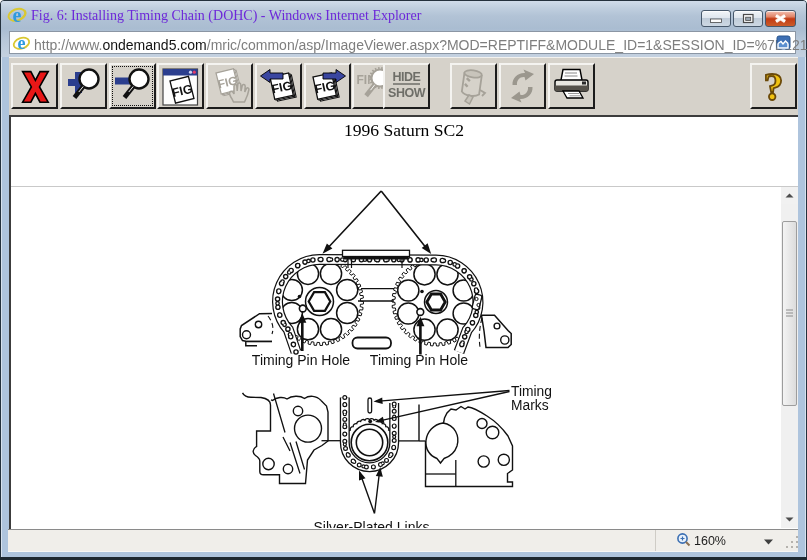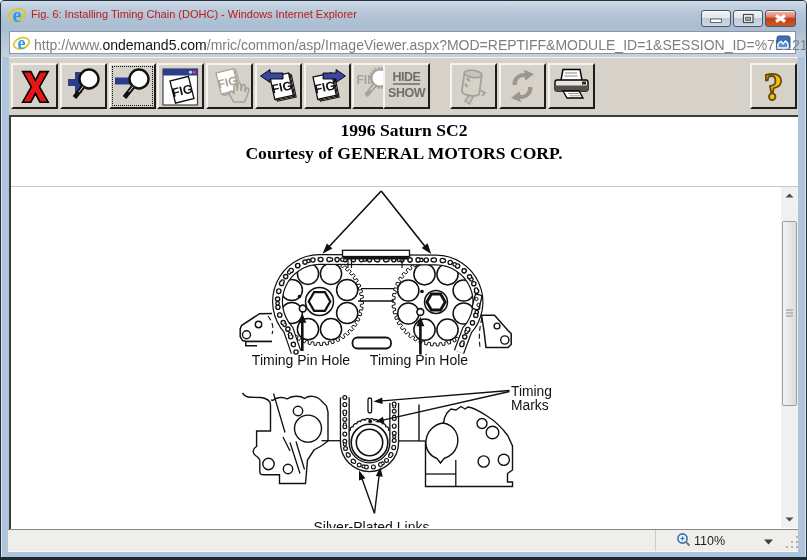--- a/index.html
+++ b/index.html
@@ -5,37 +5,37 @@
   html,body{margin:0;padding:0;}
   body{width:807px;height:560px;position:relative;overflow:hidden;
        font-family:"Liberation Sans",sans-serif;background:#fff;}
   .abs{position:absolute;}
   #frame{position:absolute;left:0;top:0;width:805px;height:558px;
        border:1px solid #24313d;border-radius:4px 4px 0 0;
        background:#aec4dd;box-shadow:inset 0 0 0 1px rgba(255,255,255,.5);}
   #titlebar{position:absolute;left:1px;top:1px;width:805px;height:27px;
        background:linear-gradient(#d0dcea 0%,#c0cfdf 25%,#b2c3d6 55%,#aabdd1 100%);
        border-radius:3px 3px 0 0;}
-  #titletext{position:absolute;left:31px;top:8px;font-size:11px;color:#b91c1c;white-space:nowrap;}
+  #titletext{position:absolute;left:31px;top:8px;font-size:14px;color:#6d28d9;white-space:nowrap;font-family:Liberation Serif, serif;}
   .capbtn{position:absolute;top:10px;height:17px;border:1px solid #47586b;border-radius:3px;
        box-shadow:inset 0 1px 0 rgba(255,255,255,.7);box-sizing:border-box;}
   #addrrow{position:absolute;left:1px;top:28px;width:805px;height:29px;
        background:linear-gradient(#a9bcd1 0%,#b8c8d9 45%,#c4d1e0 100%);}
   #addrbox{position:absolute;left:9px;top:31px;width:787px;height:23px;background:#fff;
        border:1px solid #8b96a4;box-sizing:border-box;}
   #toolbar{position:absolute;left:9px;top:57px;width:789px;height:58px;
        background:#d6d2ca;border-top:1px solid #f3f2ef;box-sizing:border-box;}
   .tbtn{position:absolute;top:63px;width:47px;height:46px;background:#d6d2ca;
        border-top:2px solid #f4f3f0;border-left:2px solid #f4f3f0;
        border-right:2px solid #1c1c1c;border-bottom:2px solid #1c1c1c;box-sizing:border-box;}
   .tbtn svg{position:absolute;left:1px;top:1px;}
   #content{position:absolute;left:9px;top:115px;width:789px;height:414px;background:#fff;
        border-top:2px solid #3c3c3c;border-left:2px solid #3c3c3c;box-sizing:border-box;}
   #hdr{position:absolute;left:11px;top:119px;width:786px;text-align:center;
-       font-family:"Liberation Serif",serif;font-weight:bold;font-size:17.6px;color:#000;}
+       font-family:"Liberation Serif",serif;font-weight:normal;font-size:17.6px;color:#000;}
   #hdr div{height:23px;line-height:23px;}
   #sep{position:absolute;left:11px;top:186px;width:787px;height:1px;background:#c9c9c9;}
   #scroll{position:absolute;left:781px;top:187px;width:17px;height:341px;background:#f0f0f0;}
   .sbtn{position:absolute;left:0;width:17px;height:17px;background:#f1f1f1;}
   #sthumb{position:absolute;left:1px;top:34px;width:15px;height:185px;
        background:linear-gradient(90deg,#f4f4f4,#dcdcdc);border:1px solid #9d9d9d;border-radius:2px;box-sizing:border-box;}
   #statusbar{position:absolute;left:8px;top:529px;width:790px;height:23px;
        background:#f0eeea;border-top:1px solid #8a8a8a;box-sizing:border-box;}
 </style>
 </head>
@@ -188,21 +188,20 @@
     </svg>
   </div>
 <div class="tbtn" style="left:750px">
     <svg width="41" height="40" viewBox="0 0 41 40">
       <text x="20.5" y="33.5" font-size="40" font-weight="bold" text-anchor="middle" font-family="Liberation Serif,serif" fill="#f2c311" stroke="#6b4a0a" stroke-width="1.8">?</text>
     </svg>
   </div>
 <div id="content"></div>
 <div id="hdr">
   <div>1996 Saturn SC2</div>
-  <div>Courtesy of GENERAL MOTORS CORP.</div>
 </div>
 <svg class="abs" style="left:11px;top:115px" width="786" height="413" viewBox="11 115 786 413">
 <path d="M363.5,301.5 L363.4,304.0 L360.4,304.3 L360.2,306.6 L363.1,307.5 L362.7,310.0 L359.6,309.8 L359.1,312.1 L361.9,313.4 L361.1,315.8 L358.1,315.2 L357.3,317.4 L359.9,319.0 L358.8,321.3 L355.9,320.4 L354.8,322.4 L357.1,324.4 L355.7,326.5 L353.0,325.1 L351.6,327.0 L353.6,329.3 L352.0,331.2 L349.5,329.5 L347.8,331.2 L349.5,333.7 L347.6,335.3 L345.4,333.3 L343.5,334.7 L344.9,337.4 L342.8,338.8 L340.8,336.5 L338.8,337.7 L339.7,340.6 L337.5,341.7 L335.8,339.1 L333.7,340.0 L334.2,343.0 L331.8,343.7 L330.6,341.0 L328.3,341.5 L328.5,344.6 L326.0,345.0 L325.1,342.1 L322.7,342.4 L322.5,345.4 L320.0,345.5 L319.5,342.5 L317.1,342.4 L316.5,345.4 L314.0,345.2 L313.9,342.1 L311.6,341.7 L310.5,344.6 L308.1,344.0 L308.4,341.0 L306.2,340.3 L304.8,343.0 L302.4,342.0 L303.2,339.1 L301.0,338.1 L299.3,340.6 L297.1,339.3 L298.2,336.5 L296.2,335.3 L294.1,337.4 L292.1,335.9 L293.6,333.3 L291.8,331.8 L289.5,333.7 L287.7,331.9 L289.5,329.5 L288.0,327.7 L285.4,329.3 L283.8,327.3 L286.0,325.1 L284.7,323.2 L281.9,324.4 L280.7,322.2 L283.1,320.4 L282.1,318.2 L279.1,319.0 L278.2,316.7 L280.9,315.2 L280.1,313.0 L277.1,313.4 L276.5,310.9 L279.4,309.8 L278.9,307.5 L275.9,307.5 L275.6,305.0 L278.6,304.3 L278.5,301.9 L275.5,301.5 L275.6,299.0 L278.6,298.7 L278.8,296.4 L275.9,295.5 L276.3,293.0 L279.4,293.2 L279.9,290.9 L277.1,289.6 L277.9,287.2 L280.9,287.8 L281.7,285.6 L279.1,284.0 L280.2,281.7 L283.1,282.6 L284.2,280.6 L281.9,278.6 L283.3,276.5 L286.0,277.9 L287.4,276.0 L285.4,273.7 L287.0,271.8 L289.5,273.5 L291.2,271.8 L289.5,269.3 L291.4,267.7 L293.6,269.7 L295.5,268.3 L294.1,265.6 L296.2,264.2 L298.2,266.5 L300.2,265.3 L299.3,262.4 L301.5,261.3 L303.2,263.9 L305.3,263.0 L304.8,260.0 L307.2,259.3 L308.4,262.0 L310.7,261.5 L310.5,258.4 L313.0,258.0 L313.9,260.9 L316.3,260.6 L316.5,257.6 L319.0,257.5 L319.5,260.5 L321.9,260.6 L322.5,257.6 L325.0,257.8 L325.1,260.9 L327.4,261.3 L328.5,258.4 L330.9,259.0 L330.6,262.0 L332.8,262.7 L334.2,260.0 L336.6,261.0 L335.8,263.9 L338.0,264.9 L339.7,262.4 L341.9,263.7 L340.8,266.5 L342.8,267.7 L344.9,265.6 L346.9,267.1 L345.4,269.7 L347.2,271.2 L349.5,269.3 L351.3,271.1 L349.5,273.5 L351.0,275.3 L353.6,273.7 L355.2,275.7 L353.0,277.9 L354.3,279.8 L357.1,278.6 L358.3,280.8 L355.9,282.6 L356.9,284.8 L359.9,284.0 L360.8,286.3 L358.1,287.8 L358.9,290.0 L361.9,289.6 L362.5,292.1 L359.6,293.2 L360.1,295.5 L363.1,295.5 L363.4,298.0 L360.4,298.7 L360.5,301.1 Z" fill="#fff" stroke="#111" stroke-width="1.0"></path>
 <circle cx="347.2" cy="313.0" r="10.6" fill="#fff" stroke="#111" stroke-width="1.5"></circle>
 <circle cx="331.0" cy="329.2" r="10.6" fill="#fff" stroke="#111" stroke-width="1.5"></circle>
 <circle cx="308.0" cy="329.2" r="10.6" fill="#fff" stroke="#111" stroke-width="1.5"></circle>
 <circle cx="291.8" cy="313.0" r="10.6" fill="#fff" stroke="#111" stroke-width="1.5"></circle>
 <circle cx="291.8" cy="290.0" r="10.6" fill="#fff" stroke="#111" stroke-width="1.5"></circle>
 <circle cx="308.0" cy="273.8" r="10.6" fill="#fff" stroke="#111" stroke-width="1.5"></circle>
 <circle cx="331.0" cy="273.8" r="10.6" fill="#fff" stroke="#111" stroke-width="1.5"></circle>
@@ -315,21 +314,21 @@
 </div>
 <div id="statusbar"></div>
 <div class="abs" style="left:8px;top:551px;width:790px;height:1px;background:#f8f8f6"></div>
 <div class="abs" style="left:0;top:557px;width:807px;height:3px;background:#1d2830"></div>
 <div class="abs" style="left:655px;top:530px;width:1px;height:21px;background:#cfccc6"></div>
 <svg class="abs" style="left:676px;top:532px" width="16" height="16" viewBox="0 0 16 16">
   <circle cx="6.5" cy="6.5" r="4.6" fill="#eaf2fb" stroke="#3b6fb3" stroke-width="1.6"></circle>
   <path d="M6.5,4.5 v4 M4.5,6.5 h4" stroke="#3b6fb3" stroke-width="1.2"></path>
   <path d="M10,10 L13.5,13.5" stroke="#8b6f52" stroke-width="2"></path>
 </svg>
-<div class="abs" style="left:694px;top:534px;font-size:12.5px;color:#1d1d1d">110%</div>
+<div class="abs" style="left:694px;top:534px;font-size:12.5px;color:#1d1d1d">160%</div>
 <svg class="abs" style="left:763px;top:538px" width="12" height="8">
     <path d="M1,1.5 L10,1.5 L5.5,6.5 Z" fill="#404040"></path>
   </svg>
 <svg class="abs" style="left:786px;top:536px" width="14" height="14">
   <g fill="#b5b2ad">
       <rect x="10" y="0" width="2" height="2"></rect>
       <rect x="10" y="5" width="2" height="2"></rect>
       <rect x="10" y="10" width="2" height="2"></rect>
       <rect x="5" y="5" width="2" height="2"></rect>
       <rect x="5" y="10" width="2" height="2"></rect>

